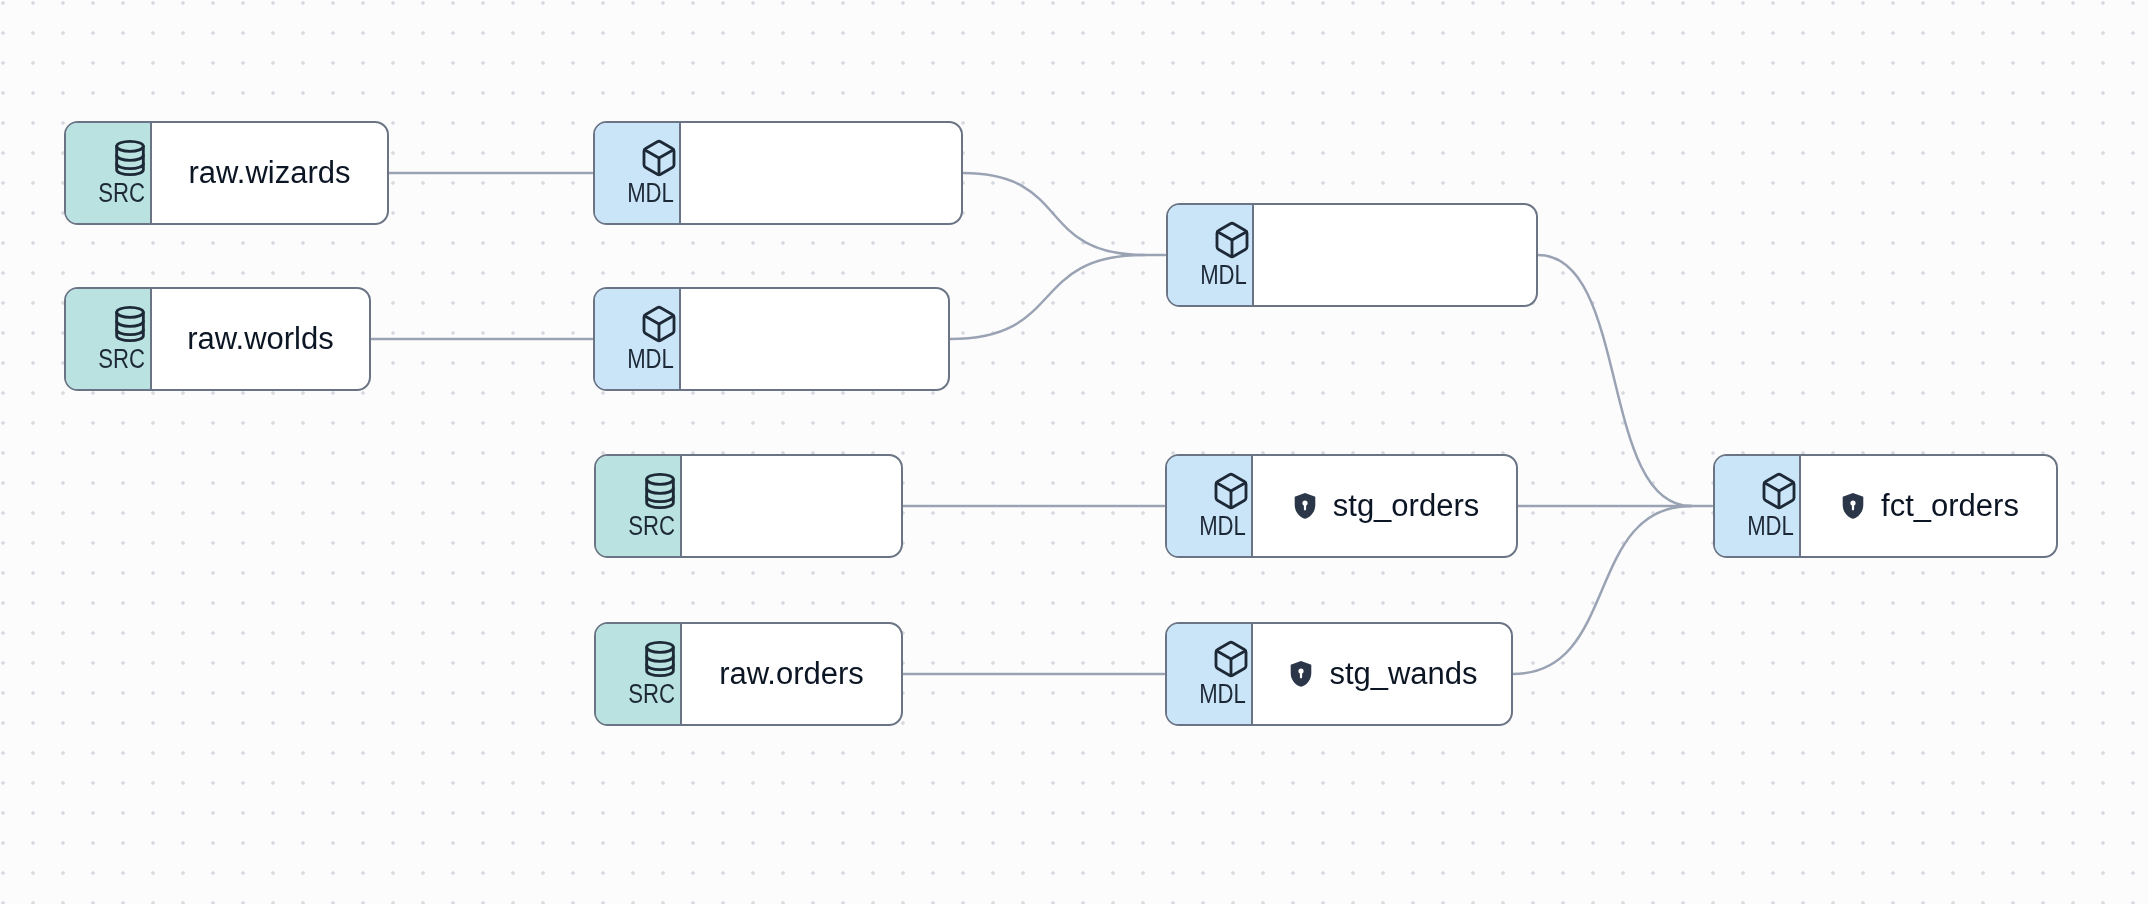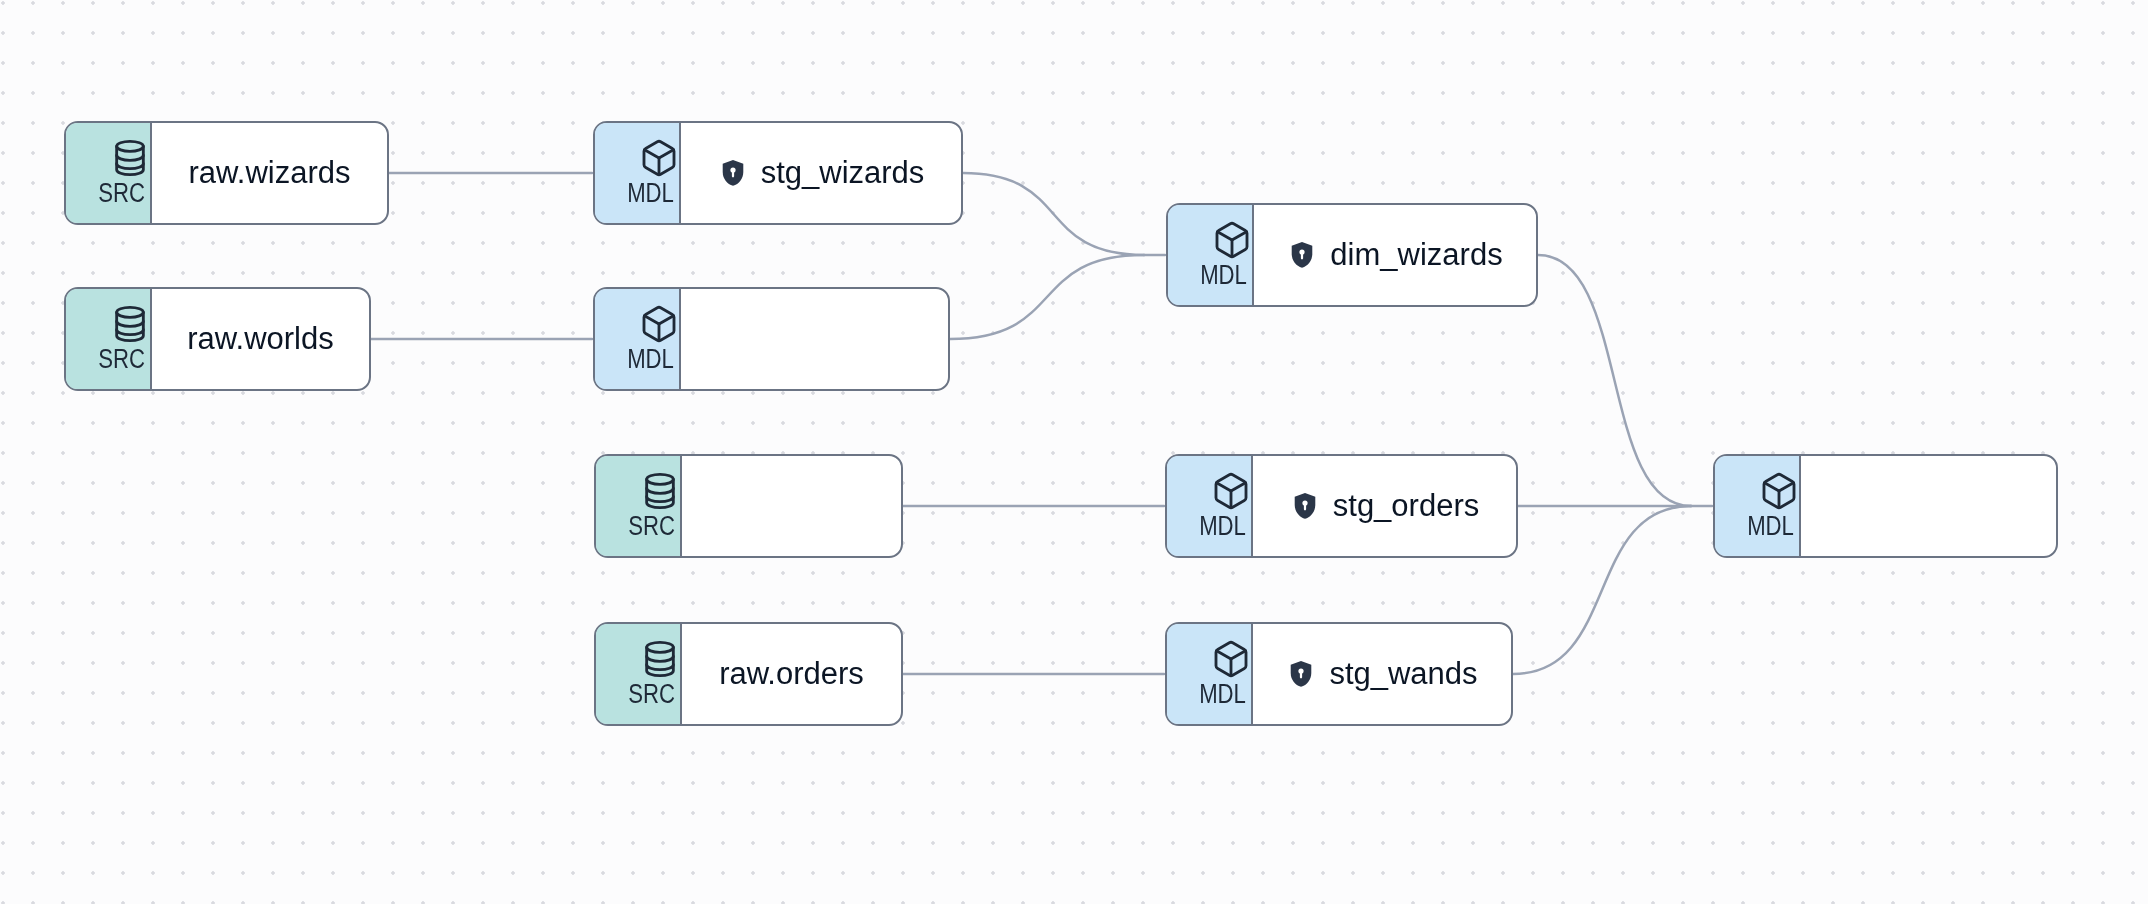--- a/index.html
+++ b/index.html
@@ -131,143 +131,133 @@
       <div class="node-header" style="background: rgb(202, 229, 248);">
         <span class="type-icon">
           <svg viewBox="0 0 24 24" fill="none" stroke="currentColor" stroke-width="1.7" stroke-linecap="round" stroke-linejoin="round">
             <path d="M21 8a2 2 0 0 0-1-1.73l-7-4a2 2 0 0 0-2 0l-7 4A2 2 0 0 0 3 8v8a2 2 0 0 0 1 1.73l7 4a2 2 0 0 0 2 0l7-4A2 2 0 0 0 21 16Z"></path>
             <path d="m3.3 7 8.7 5 8.7-5"></path>
             <path d="M12 22V12"></path>
           </svg>
         </span>
         <span class="type-label">MDL</span>
       </div>
+    </div>
+    <div class="node" style="left: 593px; top: 287px; width: 357px; height: 104px;">
+      <div class="node-header" style="background: rgb(202, 229, 248);">
+        <span class="type-icon">
+          <svg viewBox="0 0 24 24" fill="none" stroke="currentColor" stroke-width="1.7" stroke-linecap="round" stroke-linejoin="round">
+            <path d="M21 8a2 2 0 0 0-1-1.73l-7-4a2 2 0 0 0-2 0l-7 4A2 2 0 0 0 3 8v8a2 2 0 0 0 1 1.73l7 4a2 2 0 0 0 2 0l7-4A2 2 0 0 0 21 16Z"></path>
+            <path d="m3.3 7 8.7 5 8.7-5"></path>
+            <path d="M12 22V12"></path>
+          </svg>
+        </span>
+        <span class="type-label">MDL</span>
+      </div>
+    </div>
+    <div class="node" style="left: 1166px; top: 203px; width: 372px; height: 104px;">
+      <div class="node-header" style="background: rgb(202, 229, 248);">
+        <span class="type-icon">
+          <svg viewBox="0 0 24 24" fill="none" stroke="currentColor" stroke-width="1.7" stroke-linecap="round" stroke-linejoin="round">
+            <path d="M21 8a2 2 0 0 0-1-1.73l-7-4a2 2 0 0 0-2 0l-7 4A2 2 0 0 0 3 8v8a2 2 0 0 0 1 1.73l7 4a2 2 0 0 0 2 0l7-4A2 2 0 0 0 21 16Z"></path>
+            <path d="m3.3 7 8.7 5 8.7-5"></path>
+            <path d="M12 22V12"></path>
+          </svg>
+        </span>
+        <span class="type-label">MDL</span>
+      </div>
+    </div>
+    <div class="node" style="left: 594px; top: 454px; width: 309px; height: 104px;">
+      <div class="node-header" style="background: rgb(185, 226, 224);">
+        <span class="type-icon">
+          <svg viewBox="0 0 24 24" fill="none" stroke="currentColor" stroke-width="1.7" stroke-linecap="round">
+            <ellipse cx="12" cy="5" rx="8" ry="3"></ellipse>
+            <path d="M4 5v14c0 1.66 3.58 3 8 3s8-1.34 8-3V5"></path>
+            <path d="M4 10.4c0 1.66 3.58 3 8 3s8-1.34 8-3"></path>
+            <path d="M4 15.4c0 1.66 3.58 3 8 3s8-1.34 8-3"></path>
+          </svg>
+        </span>
+        <span class="type-label">SRC</span>
+      </div>
+    </div>
+    <div class="node" style="left: 1165px; top: 454px; width: 353px; height: 104px;">
+      <div class="node-header" style="background: rgb(202, 229, 248);">
+        <span class="type-icon">
+          <svg viewBox="0 0 24 24" fill="none" stroke="currentColor" stroke-width="1.7" stroke-linecap="round" stroke-linejoin="round">
+            <path d="M21 8a2 2 0 0 0-1-1.73l-7-4a2 2 0 0 0-2 0l-7 4A2 2 0 0 0 3 8v8a2 2 0 0 0 1 1.73l7 4a2 2 0 0 0 2 0l7-4A2 2 0 0 0 21 16Z"></path>
+            <path d="m3.3 7 8.7 5 8.7-5"></path>
+            <path d="M12 22V12"></path>
+          </svg>
+        </span>
+        <span class="type-label">MDL</span>
+      </div>
       <div class="node-body">
         <span class="shield">
           <svg viewBox="0 0 24 25">
             <path d="M12 1.6 20.3 4.7 V11.2 c0 5.2-3.5 9.9-8.3 11.2 C7.2 21.1 3.7 16.4 3.7 11.2 V4.7 Z" fill="#2b3648"></path>
             <circle cx="12" cy="9.7" r="2.1" fill="#ffffff"></circle>
             <path d="M11.1 10.9 h1.8 v3.9 a0.9 0.9 0 0 1 -1.8 0 Z" fill="#ffffff"></path>
           </svg>
         </span>
-        <span class="node-label">stg_wizards</span>
-      </div>
-    </div>
-    <div class="node" style="left: 593px; top: 287px; width: 357px; height: 104px;">
-      <div class="node-header" style="background: rgb(202, 229, 248);">
-        <span class="type-icon">
-          <svg viewBox="0 0 24 24" fill="none" stroke="currentColor" stroke-width="1.7" stroke-linecap="round" stroke-linejoin="round">
-            <path d="M21 8a2 2 0 0 0-1-1.73l-7-4a2 2 0 0 0-2 0l-7 4A2 2 0 0 0 3 8v8a2 2 0 0 0 1 1.73l7 4a2 2 0 0 0 2 0l7-4A2 2 0 0 0 21 16Z"></path>
-            <path d="m3.3 7 8.7 5 8.7-5"></path>
-            <path d="M12 22V12"></path>
-          </svg>
-        </span>
-        <span class="type-label">MDL</span>
-      </div>
-    </div>
-    <div class="node" style="left: 1166px; top: 203px; width: 372px; height: 104px;">
+        <span class="node-label">stg_orders</span>
+      </div>
+    </div>
+    <div class="node" style="left: 1713px; top: 454px; width: 345px; height: 104px;">
       <div class="node-header" style="background: rgb(202, 229, 248);">
         <span class="type-icon">
           <svg viewBox="0 0 24 24" fill="none" stroke="currentColor" stroke-width="1.7" stroke-linecap="round" stroke-linejoin="round">
             <path d="M21 8a2 2 0 0 0-1-1.73l-7-4a2 2 0 0 0-2 0l-7 4A2 2 0 0 0 3 8v8a2 2 0 0 0 1 1.73l7 4a2 2 0 0 0 2 0l7-4A2 2 0 0 0 21 16Z"></path>
             <path d="m3.3 7 8.7 5 8.7-5"></path>
             <path d="M12 22V12"></path>
           </svg>
         </span>
         <span class="type-label">MDL</span>
       </div>
       <div class="node-body">
         <span class="shield">
           <svg viewBox="0 0 24 25">
             <path d="M12 1.6 20.3 4.7 V11.2 c0 5.2-3.5 9.9-8.3 11.2 C7.2 21.1 3.7 16.4 3.7 11.2 V4.7 Z" fill="#2b3648"></path>
             <circle cx="12" cy="9.7" r="2.1" fill="#ffffff"></circle>
             <path d="M11.1 10.9 h1.8 v3.9 a0.9 0.9 0 0 1 -1.8 0 Z" fill="#ffffff"></path>
           </svg>
         </span>
-        <span class="node-label">dim_wizards</span>
-      </div>
-    </div>
-    <div class="node" style="left: 594px; top: 454px; width: 309px; height: 104px;">
-      <div class="node-header" style="background: rgb(185, 226, 224);">
-        <span class="type-icon">
-          <svg viewBox="0 0 24 24" fill="none" stroke="currentColor" stroke-width="1.7" stroke-linecap="round">
-            <ellipse cx="12" cy="5" rx="8" ry="3"></ellipse>
-            <path d="M4 5v14c0 1.66 3.58 3 8 3s8-1.34 8-3V5"></path>
-            <path d="M4 10.4c0 1.66 3.58 3 8 3s8-1.34 8-3"></path>
-            <path d="M4 15.4c0 1.66 3.58 3 8 3s8-1.34 8-3"></path>
-          </svg>
-        </span>
-        <span class="type-label">SRC</span>
-      </div>
-    </div>
-    <div class="node" style="left: 1165px; top: 454px; width: 353px; height: 104px;">
+        <span class="node-label">fct_orders</span>
+      </div>
+    </div>
+    <div class="node" style="left: 594px; top: 622px; width: 309px; height: 104px;">
+      <div class="node-header" style="background: rgb(185, 226, 224);">
+        <span class="type-icon">
+          <svg viewBox="0 0 24 24" fill="none" stroke="currentColor" stroke-width="1.7" stroke-linecap="round">
+            <ellipse cx="12" cy="5" rx="8" ry="3"></ellipse>
+            <path d="M4 5v14c0 1.66 3.58 3 8 3s8-1.34 8-3V5"></path>
+            <path d="M4 10.4c0 1.66 3.58 3 8 3s8-1.34 8-3"></path>
+            <path d="M4 15.4c0 1.66 3.58 3 8 3s8-1.34 8-3"></path>
+          </svg>
+        </span>
+        <span class="type-label">SRC</span>
+      </div>
+      <div class="node-body">
+        <span class="node-label">raw.orders</span>
+      </div>
+    </div>
+    <div class="node" style="left: 1165px; top: 622px; width: 348px; height: 104px;">
       <div class="node-header" style="background: rgb(202, 229, 248);">
         <span class="type-icon">
           <svg viewBox="0 0 24 24" fill="none" stroke="currentColor" stroke-width="1.7" stroke-linecap="round" stroke-linejoin="round">
             <path d="M21 8a2 2 0 0 0-1-1.73l-7-4a2 2 0 0 0-2 0l-7 4A2 2 0 0 0 3 8v8a2 2 0 0 0 1 1.73l7 4a2 2 0 0 0 2 0l7-4A2 2 0 0 0 21 16Z"></path>
             <path d="m3.3 7 8.7 5 8.7-5"></path>
             <path d="M12 22V12"></path>
           </svg>
         </span>
         <span class="type-label">MDL</span>
       </div>
       <div class="node-body">
         <span class="shield">
           <svg viewBox="0 0 24 25">
             <path d="M12 1.6 20.3 4.7 V11.2 c0 5.2-3.5 9.9-8.3 11.2 C7.2 21.1 3.7 16.4 3.7 11.2 V4.7 Z" fill="#2b3648"></path>
             <circle cx="12" cy="9.7" r="2.1" fill="#ffffff"></circle>
             <path d="M11.1 10.9 h1.8 v3.9 a0.9 0.9 0 0 1 -1.8 0 Z" fill="#ffffff"></path>
           </svg>
         </span>
-        <span class="node-label">stg_orders</span>
-      </div>
-    </div>
-    <div class="node" style="left: 1713px; top: 454px; width: 345px; height: 104px;">
-      <div class="node-header" style="background: rgb(202, 229, 248);">
-        <span class="type-icon">
-          <svg viewBox="0 0 24 24" fill="none" stroke="currentColor" stroke-width="1.7" stroke-linecap="round" stroke-linejoin="round">
-            <path d="M21 8a2 2 0 0 0-1-1.73l-7-4a2 2 0 0 0-2 0l-7 4A2 2 0 0 0 3 8v8a2 2 0 0 0 1 1.73l7 4a2 2 0 0 0 2 0l7-4A2 2 0 0 0 21 16Z"></path>
-            <path d="m3.3 7 8.7 5 8.7-5"></path>
-            <path d="M12 22V12"></path>
-          </svg>
-        </span>
-        <span class="type-label">MDL</span>
-      </div>
-    </div>
-    <div class="node" style="left: 594px; top: 622px; width: 309px; height: 104px;">
-      <div class="node-header" style="background: rgb(185, 226, 224);">
-        <span class="type-icon">
-          <svg viewBox="0 0 24 24" fill="none" stroke="currentColor" stroke-width="1.7" stroke-linecap="round">
-            <ellipse cx="12" cy="5" rx="8" ry="3"></ellipse>
-            <path d="M4 5v14c0 1.66 3.58 3 8 3s8-1.34 8-3V5"></path>
-            <path d="M4 10.4c0 1.66 3.58 3 8 3s8-1.34 8-3"></path>
-            <path d="M4 15.4c0 1.66 3.58 3 8 3s8-1.34 8-3"></path>
-          </svg>
-        </span>
-        <span class="type-label">SRC</span>
-      </div>
-      <div class="node-body">
-        <span class="node-label">raw.orders</span>
-      </div>
-    </div>
-    <div class="node" style="left: 1165px; top: 622px; width: 348px; height: 104px;">
-      <div class="node-header" style="background: rgb(202, 229, 248);">
-        <span class="type-icon">
-          <svg viewBox="0 0 24 24" fill="none" stroke="currentColor" stroke-width="1.7" stroke-linecap="round" stroke-linejoin="round">
-            <path d="M21 8a2 2 0 0 0-1-1.73l-7-4a2 2 0 0 0-2 0l-7 4A2 2 0 0 0 3 8v8a2 2 0 0 0 1 1.73l7 4a2 2 0 0 0 2 0l7-4A2 2 0 0 0 21 16Z"></path>
-            <path d="m3.3 7 8.7 5 8.7-5"></path>
-            <path d="M12 22V12"></path>
-          </svg>
-        </span>
-        <span class="type-label">MDL</span>
-      </div>
-      <div class="node-body">
-        <span class="shield">
-          <svg viewBox="0 0 24 25">
-            <path d="M12 1.6 20.3 4.7 V11.2 c0 5.2-3.5 9.9-8.3 11.2 C7.2 21.1 3.7 16.4 3.7 11.2 V4.7 Z" fill="#2b3648"></path>
-            <circle cx="12" cy="9.7" r="2.1" fill="#ffffff"></circle>
-            <path d="M11.1 10.9 h1.8 v3.9 a0.9 0.9 0 0 1 -1.8 0 Z" fill="#ffffff"></path>
-          </svg>
-        </span>
         <span class="node-label">stg_wands</span>
       </div>
     </div>
   </div>
 
 </body></html>

